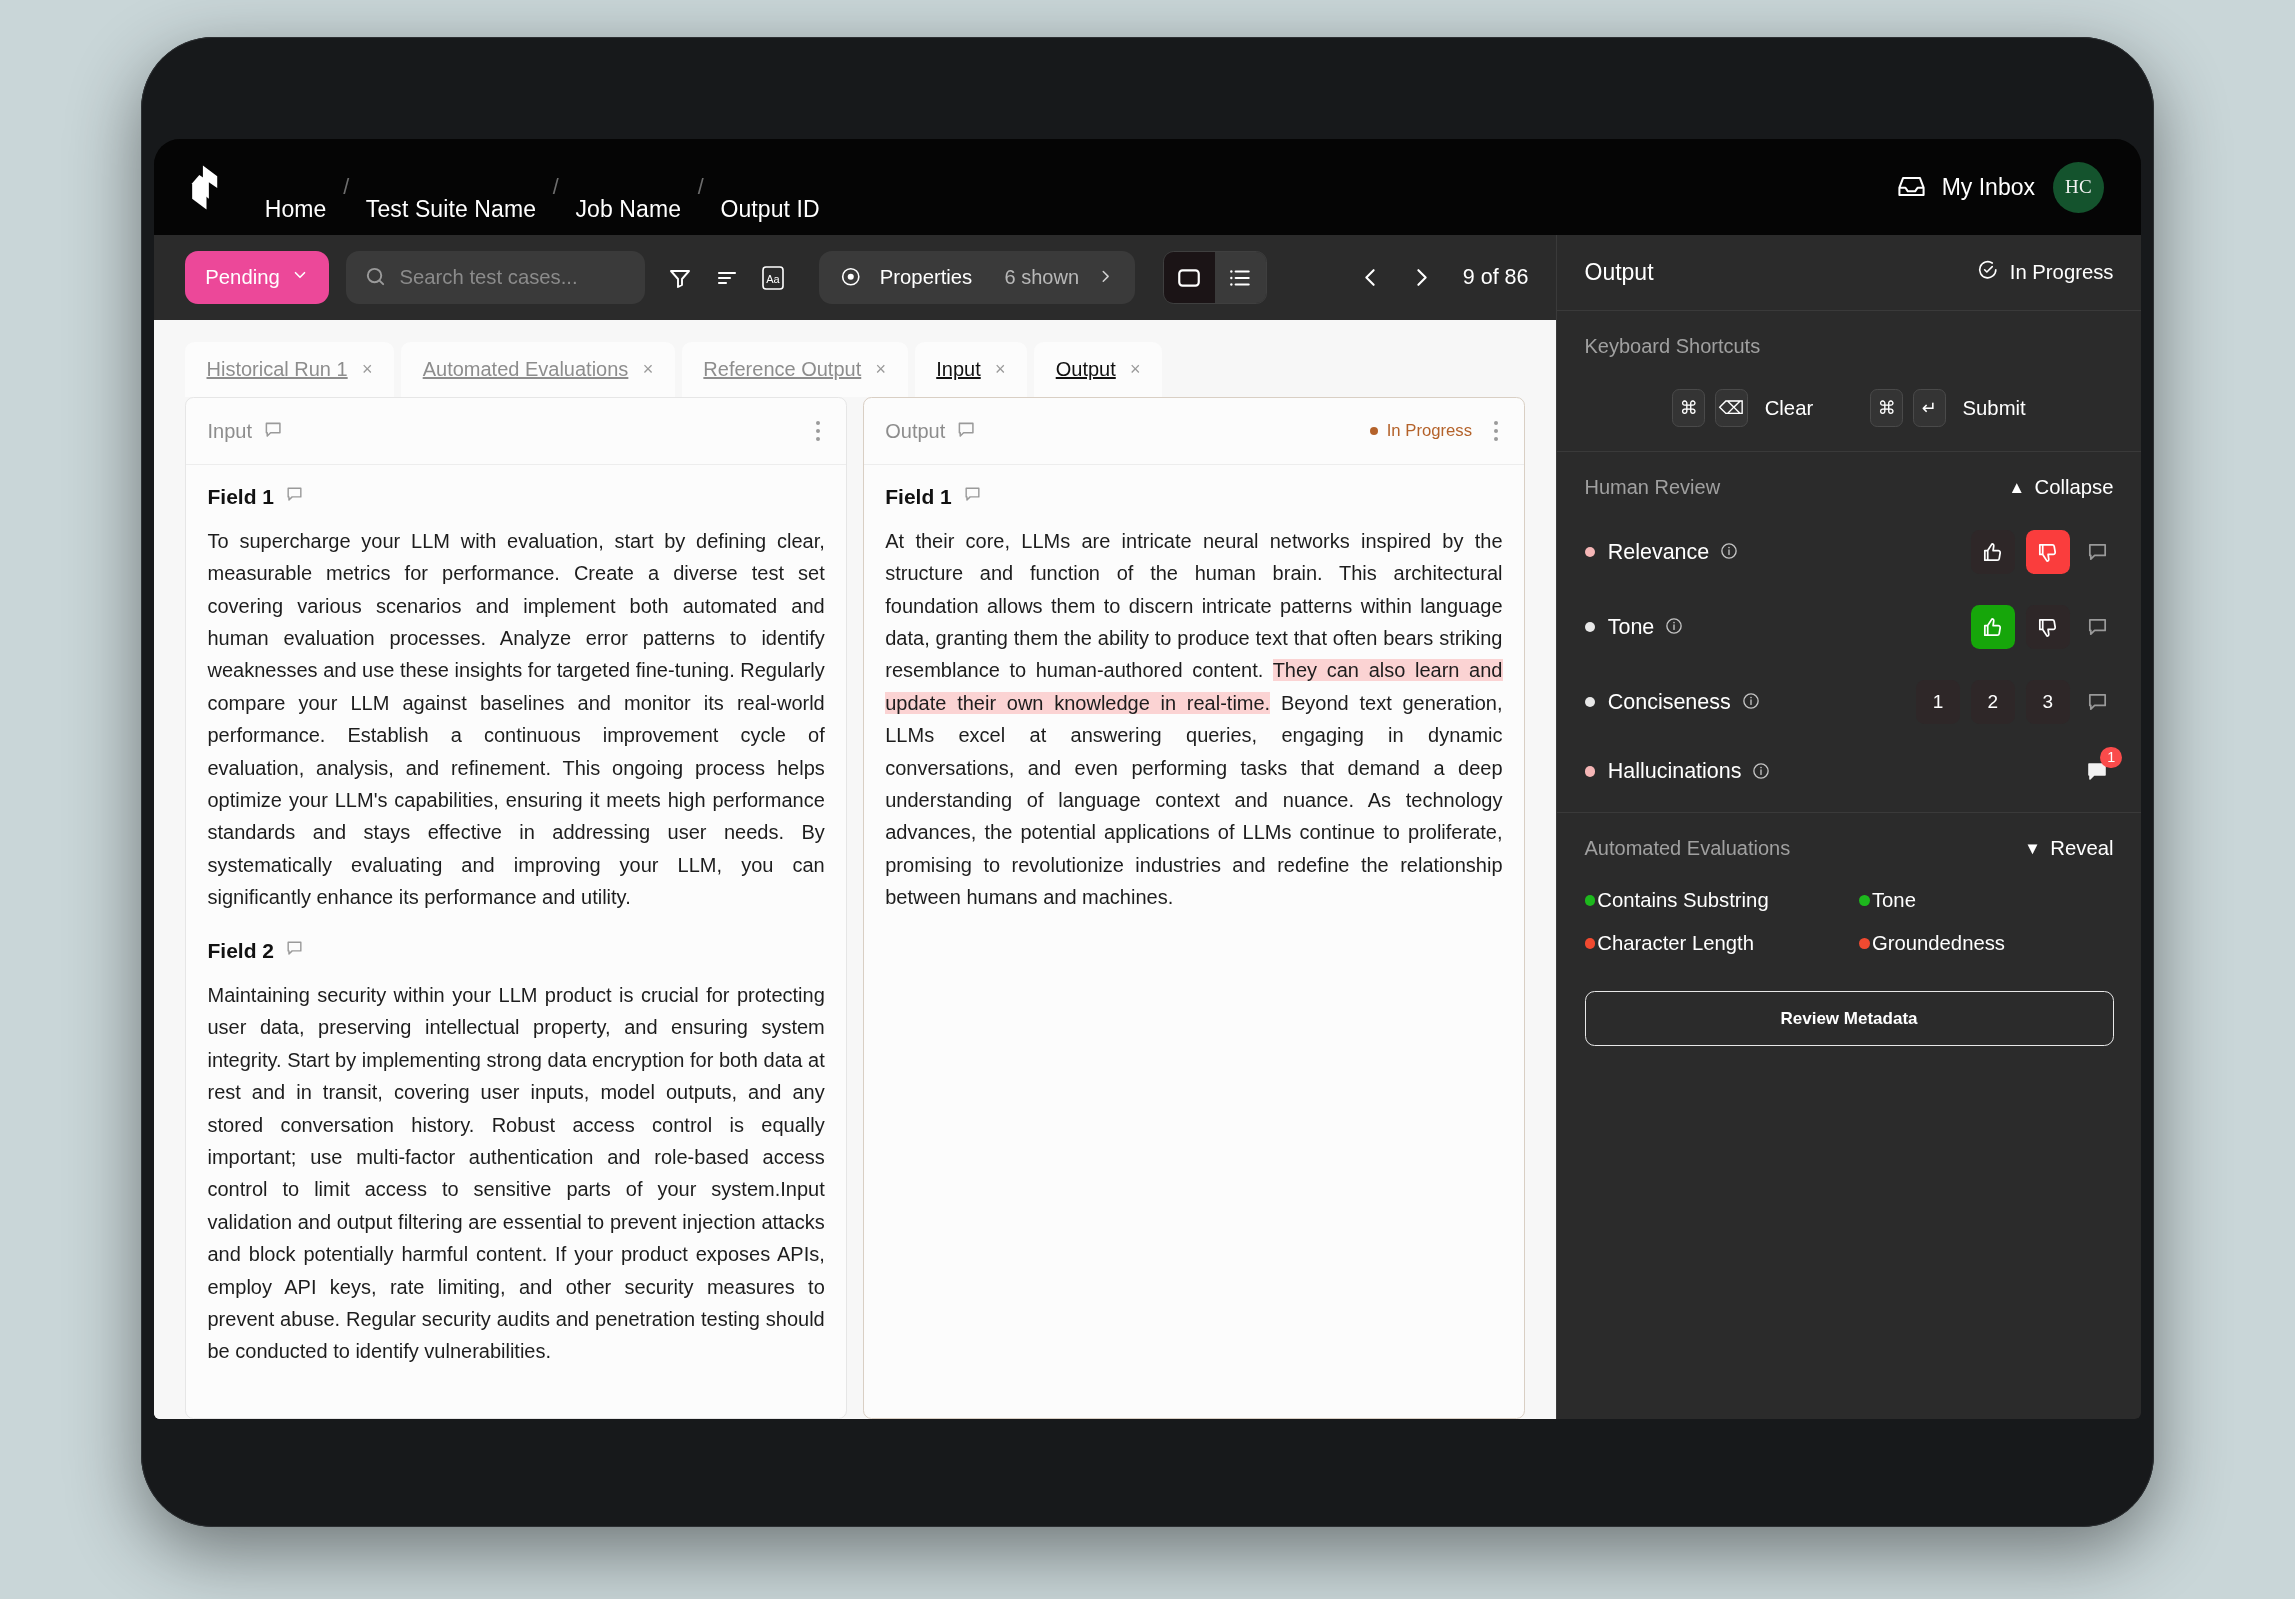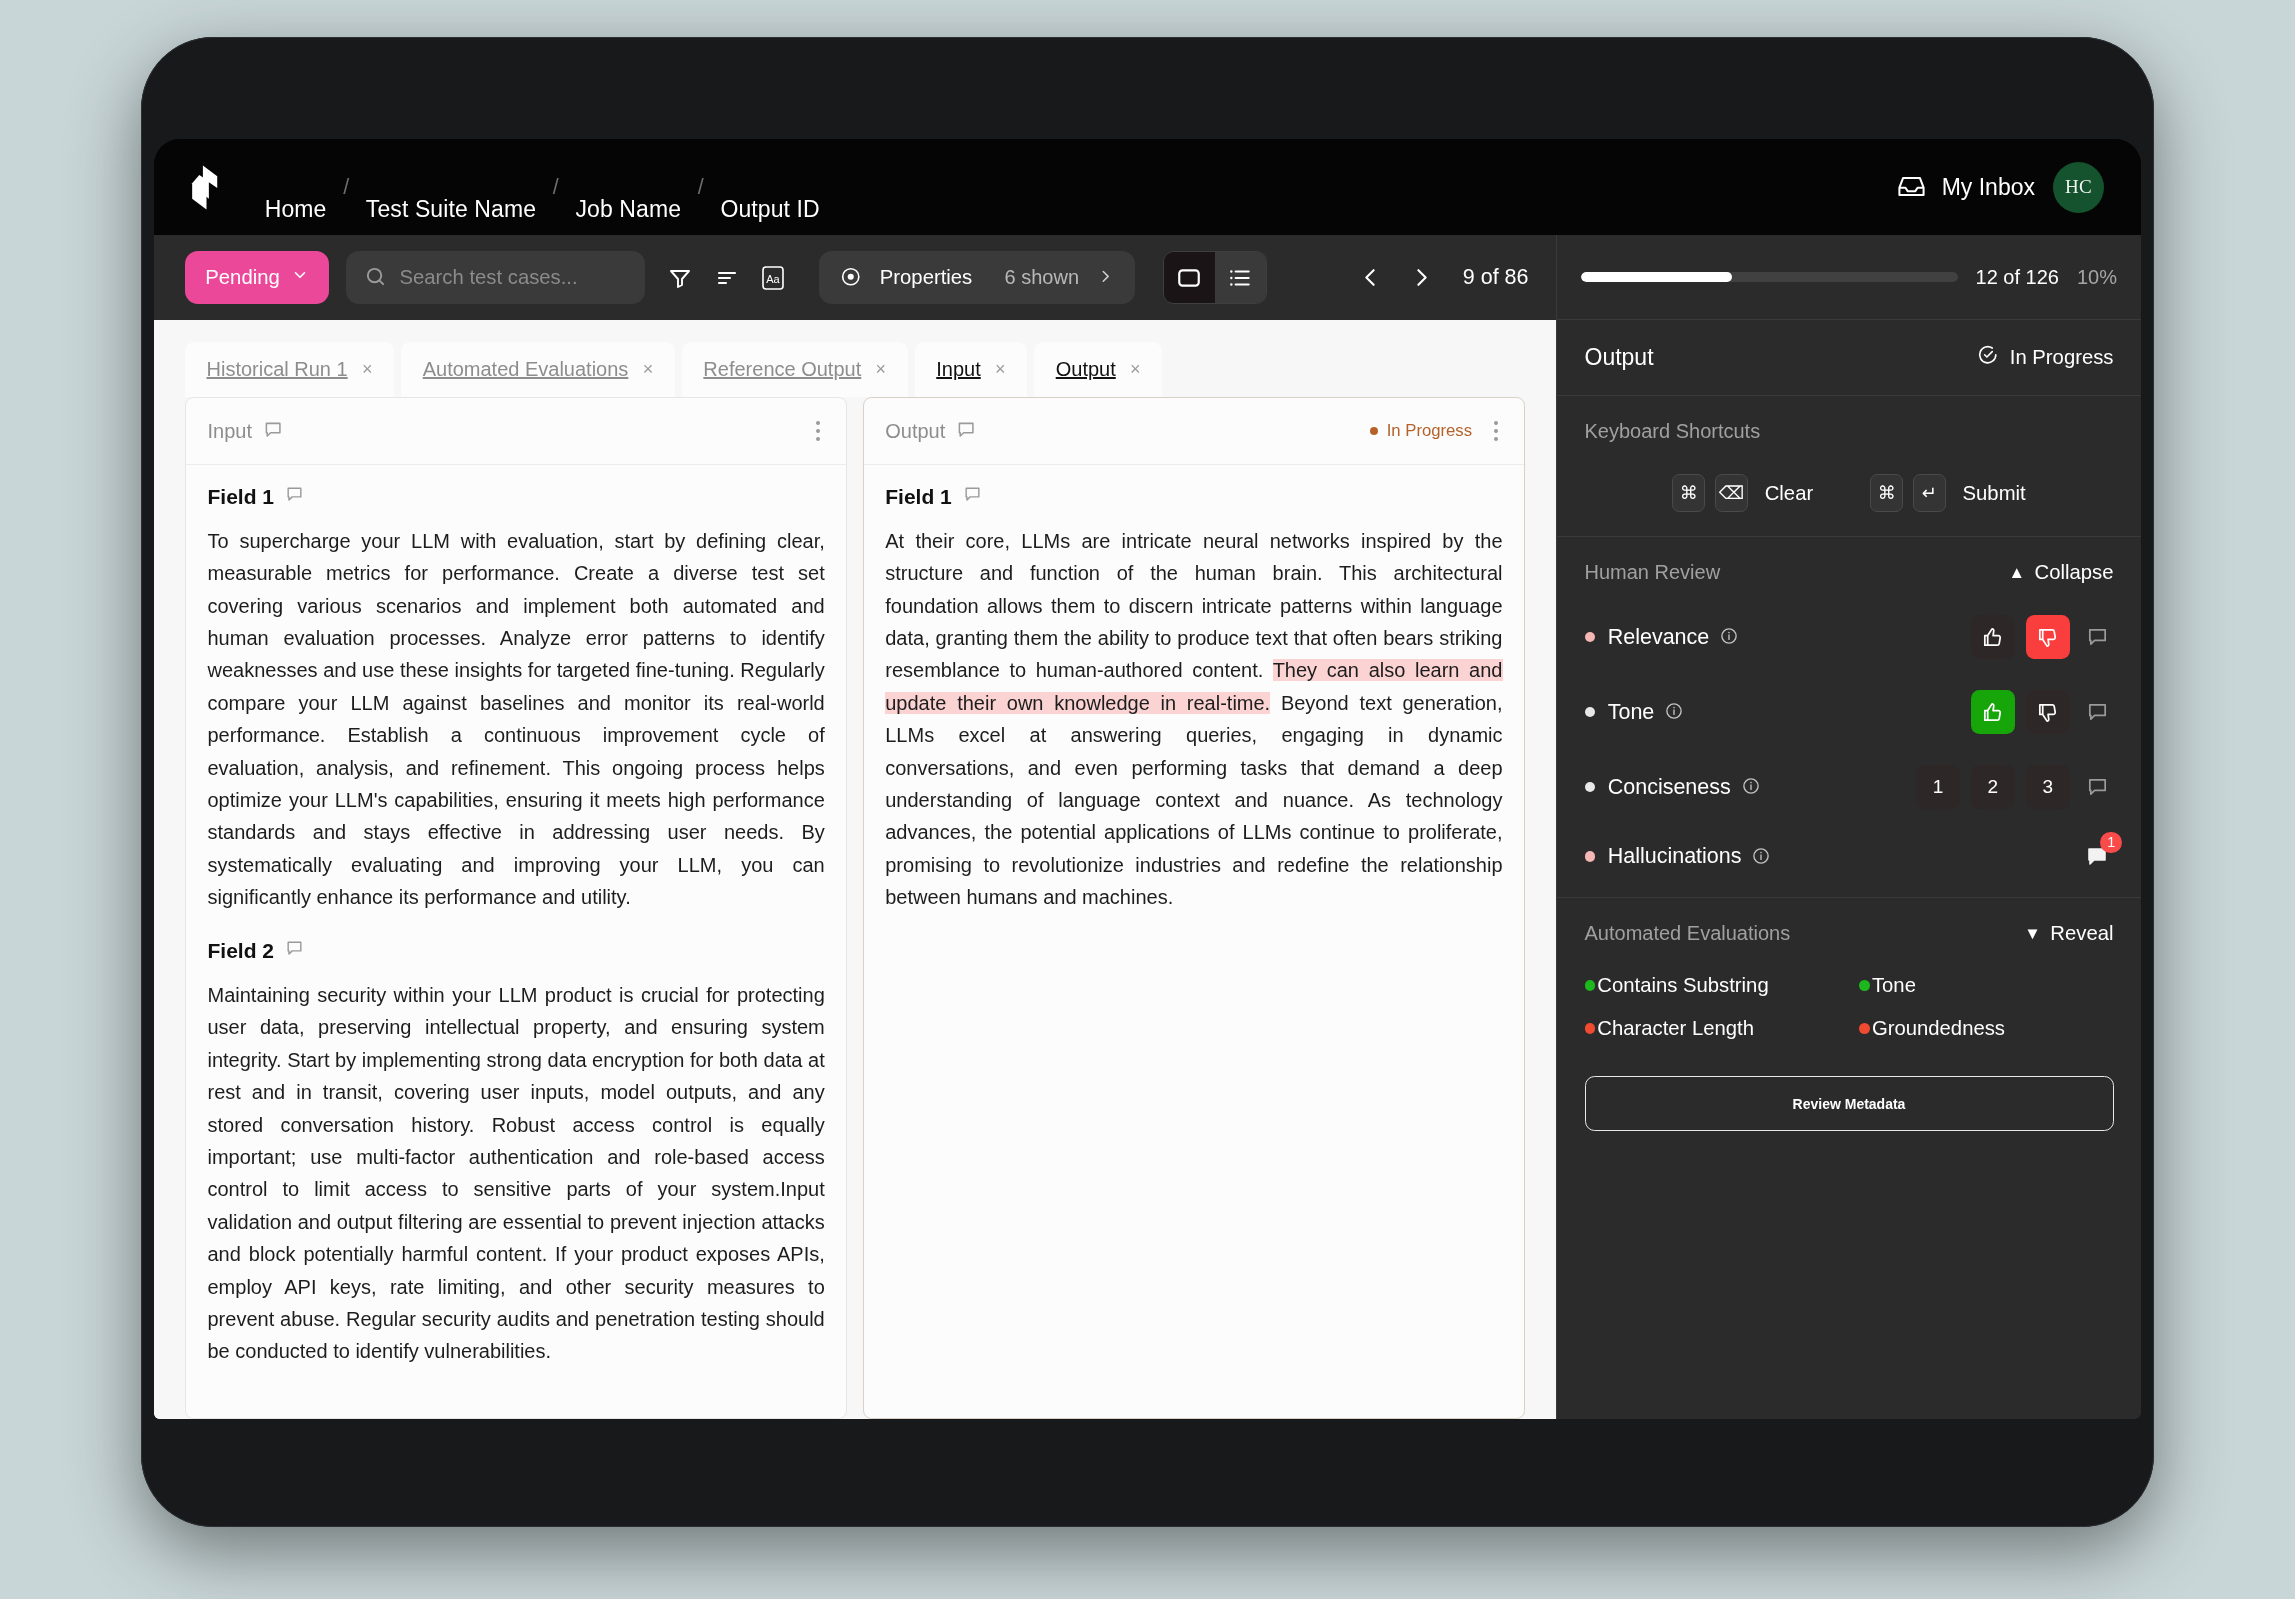--- a/index.html
+++ b/index.html
@@ -214,21 +214,21 @@
     width:21.5px; height:21.5px; border-radius:50%; background:#fa4b4b;
     color:#fff; font-size:14.3px; display:flex; align-items:center; justify-content:center;
   }
 
   .auto-grid { display:grid; grid-template-columns: 1fr 1fr; gap: 20.3px 20.3px; margin-top:29px; }
   .auto-item { display:flex; align-items:center; gap:2px; }
   .auto-dot { width:10.8px; height:10.8px; border-radius:50%; flex-shrink:0;}
   .auto-label { color:#fff; font-size:20.3px; }
   .meta-btn {
     margin-top:36px; width:100%; height:55px; border:1.2px solid #e8e8e8;
-    border-radius:9.6px; background:transparent; color:#fff; font-size:14px;
+    border-radius:9.6px; background:transparent; color:#fff; font-size:17px;
     font-family:inherit; font-weight:bold; cursor:pointer;
     display:flex; align-items:center; justify-content:center;
   }
 </style>
 </head>
 <body>
 
 <div id="device">
   <div id="app">
 
@@ -446,27 +446,20 @@
               </div>
               <p class="para"><span>At their core, LLMs are intricate neural networks inspired by the structure and function of the human brain. This architectural foundation allows them to discern intricate patterns within language data, granting them the ability to produce text that often bears striking resemblance to human-authored content. </span><mark class="hl">They can also learn and update their own knowledge in real-time.</mark><span> Beyond text generation, LLMs excel at answering queries, engaging in dynamic conversations, and even performing tasks that demand a deep understanding of language context and nuance. As technology advances, the potential applications of LLMs continue to proliferate, promising to revolutionize industries and redefine the relationship between humans and machines.</span></p>
             </div>
           </div>
 
         </div>
       </div>
 
       <div class="right">
 
-        <div class="progwrap">
-          <div class="progbar">
-            <div class="progfill" id="progfill" style="width: 40%;"></div>
-          </div>
-          <span class="progtext">12 of 126</span>
-          <span class="progpct">10%</span>
-        </div>
 
         <div class="sb-sec">
           <div class="sb-row">
             <span class="sb-title">Output</span>
             <div class="sb-right">
               <span class="status-chip">
                 <span>
                   <svg viewBox="0 0 24 24" width="21.5" height="21.5" fill="none" stroke="#fff" stroke-width="1.8" stroke-linecap="round" stroke-linejoin="round">
                       <path d="M21 12a9 9 0 1 1-4-7.5"></path>
                       <path d="M8.5 12l2.5 2.5L17 8.5"></path>

